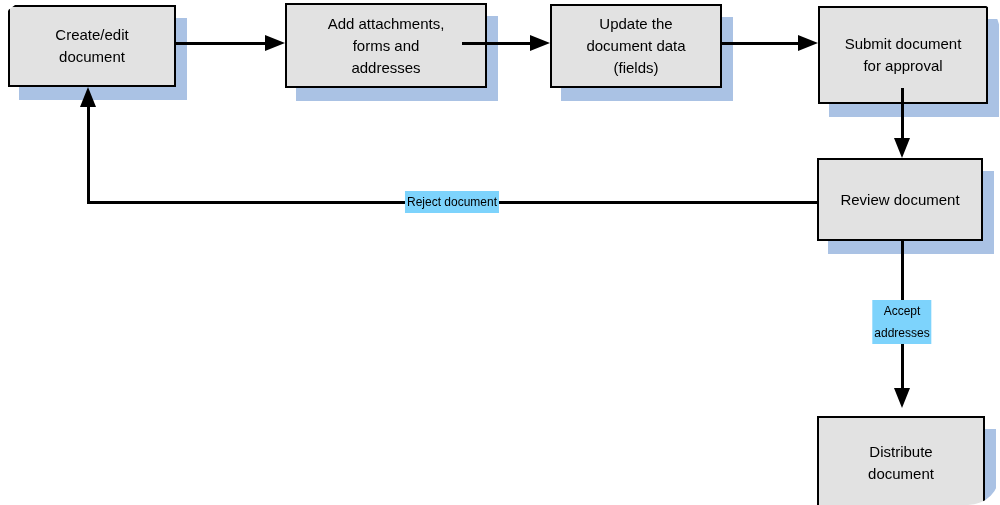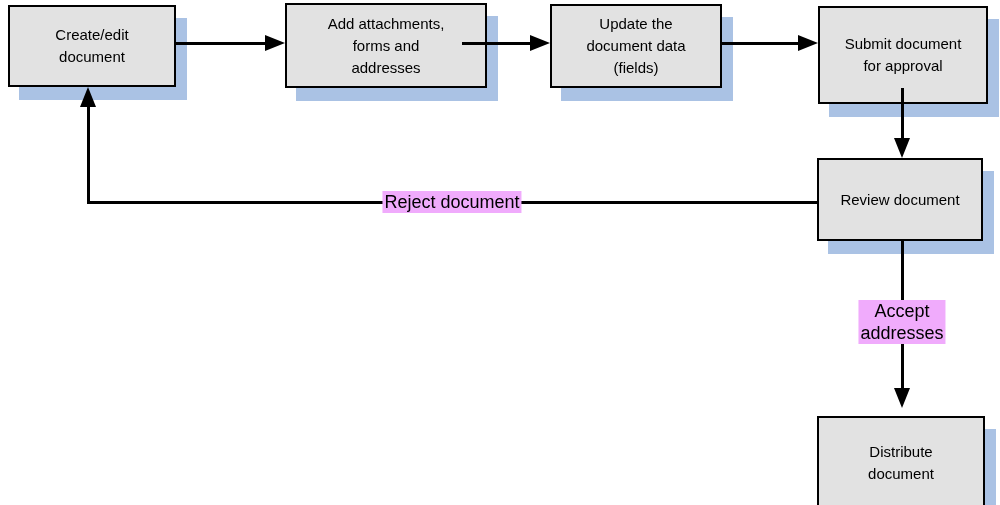--- a/index.html
+++ b/index.html
@@ -7,20 +7,21 @@
     padding: 0;
     background: #ffffff;
     font-family: "Liberation Sans", sans-serif;
   }
   .canvas {
     position: relative;
     width: 1000px;
     height: 505px;
     background: #ffffff;
     overflow: hidden;
+    border-radius: 32px;
   }
   .node {
     position: absolute;
     box-sizing: border-box;
     background: #e2e2e2;
     border: 2px solid #000000;
     box-shadow: 11px 13px 0 0 #aac2e4;
     display: flex;
     align-items: center;
     justify-content: center;
@@ -50,23 +51,23 @@
   }
   .arr-up {
     position: absolute; width: 0; height: 0;
     border-left: 8px solid transparent;
     border-right: 8px solid transparent;
     border-bottom: 20px solid #000000;
   }
   .edge-label {
     position: absolute;
     transform: translate(-50%, -50%);
-    background: #f0abfc;
+    background: #7dd3fc;
     padding: 0 2px;
-    font-size: 18px;
+    font-size: 12px;
     line-height: 22px;
     color: #000000;
     text-align: center;
     white-space: pre-line;
   }
 </style>
 </head>
 <body>
 
 <div class="canvas">

